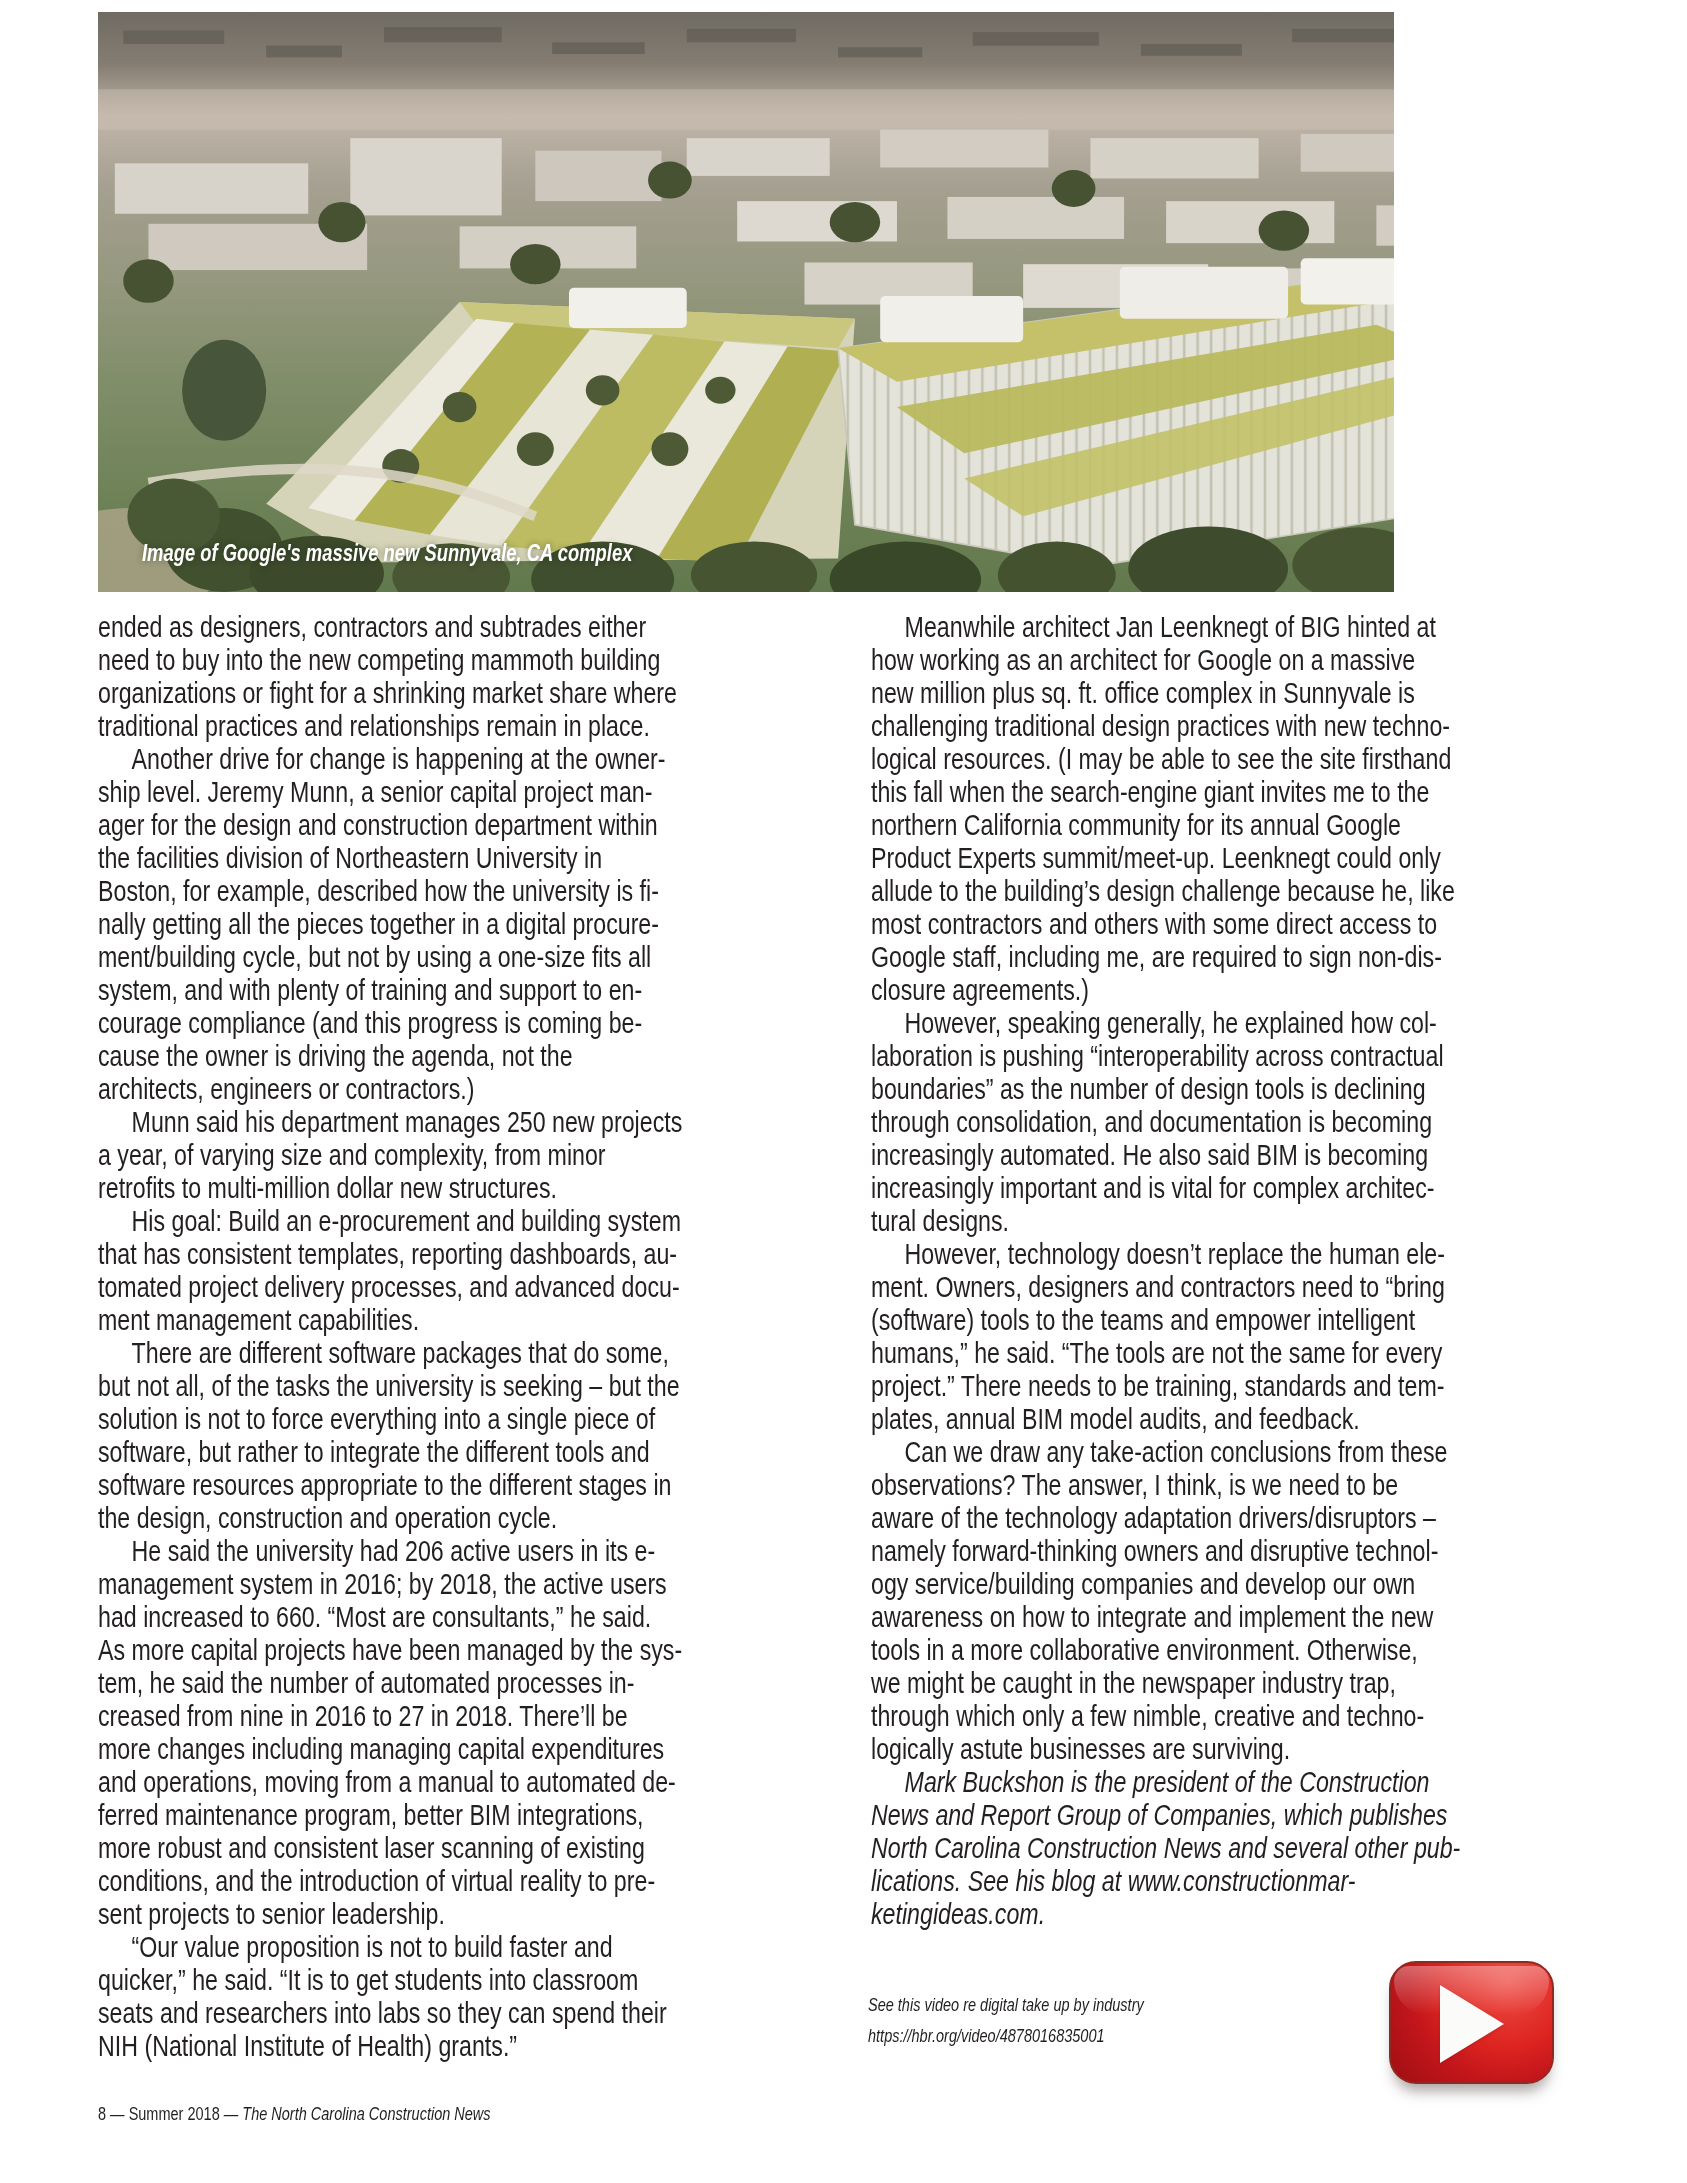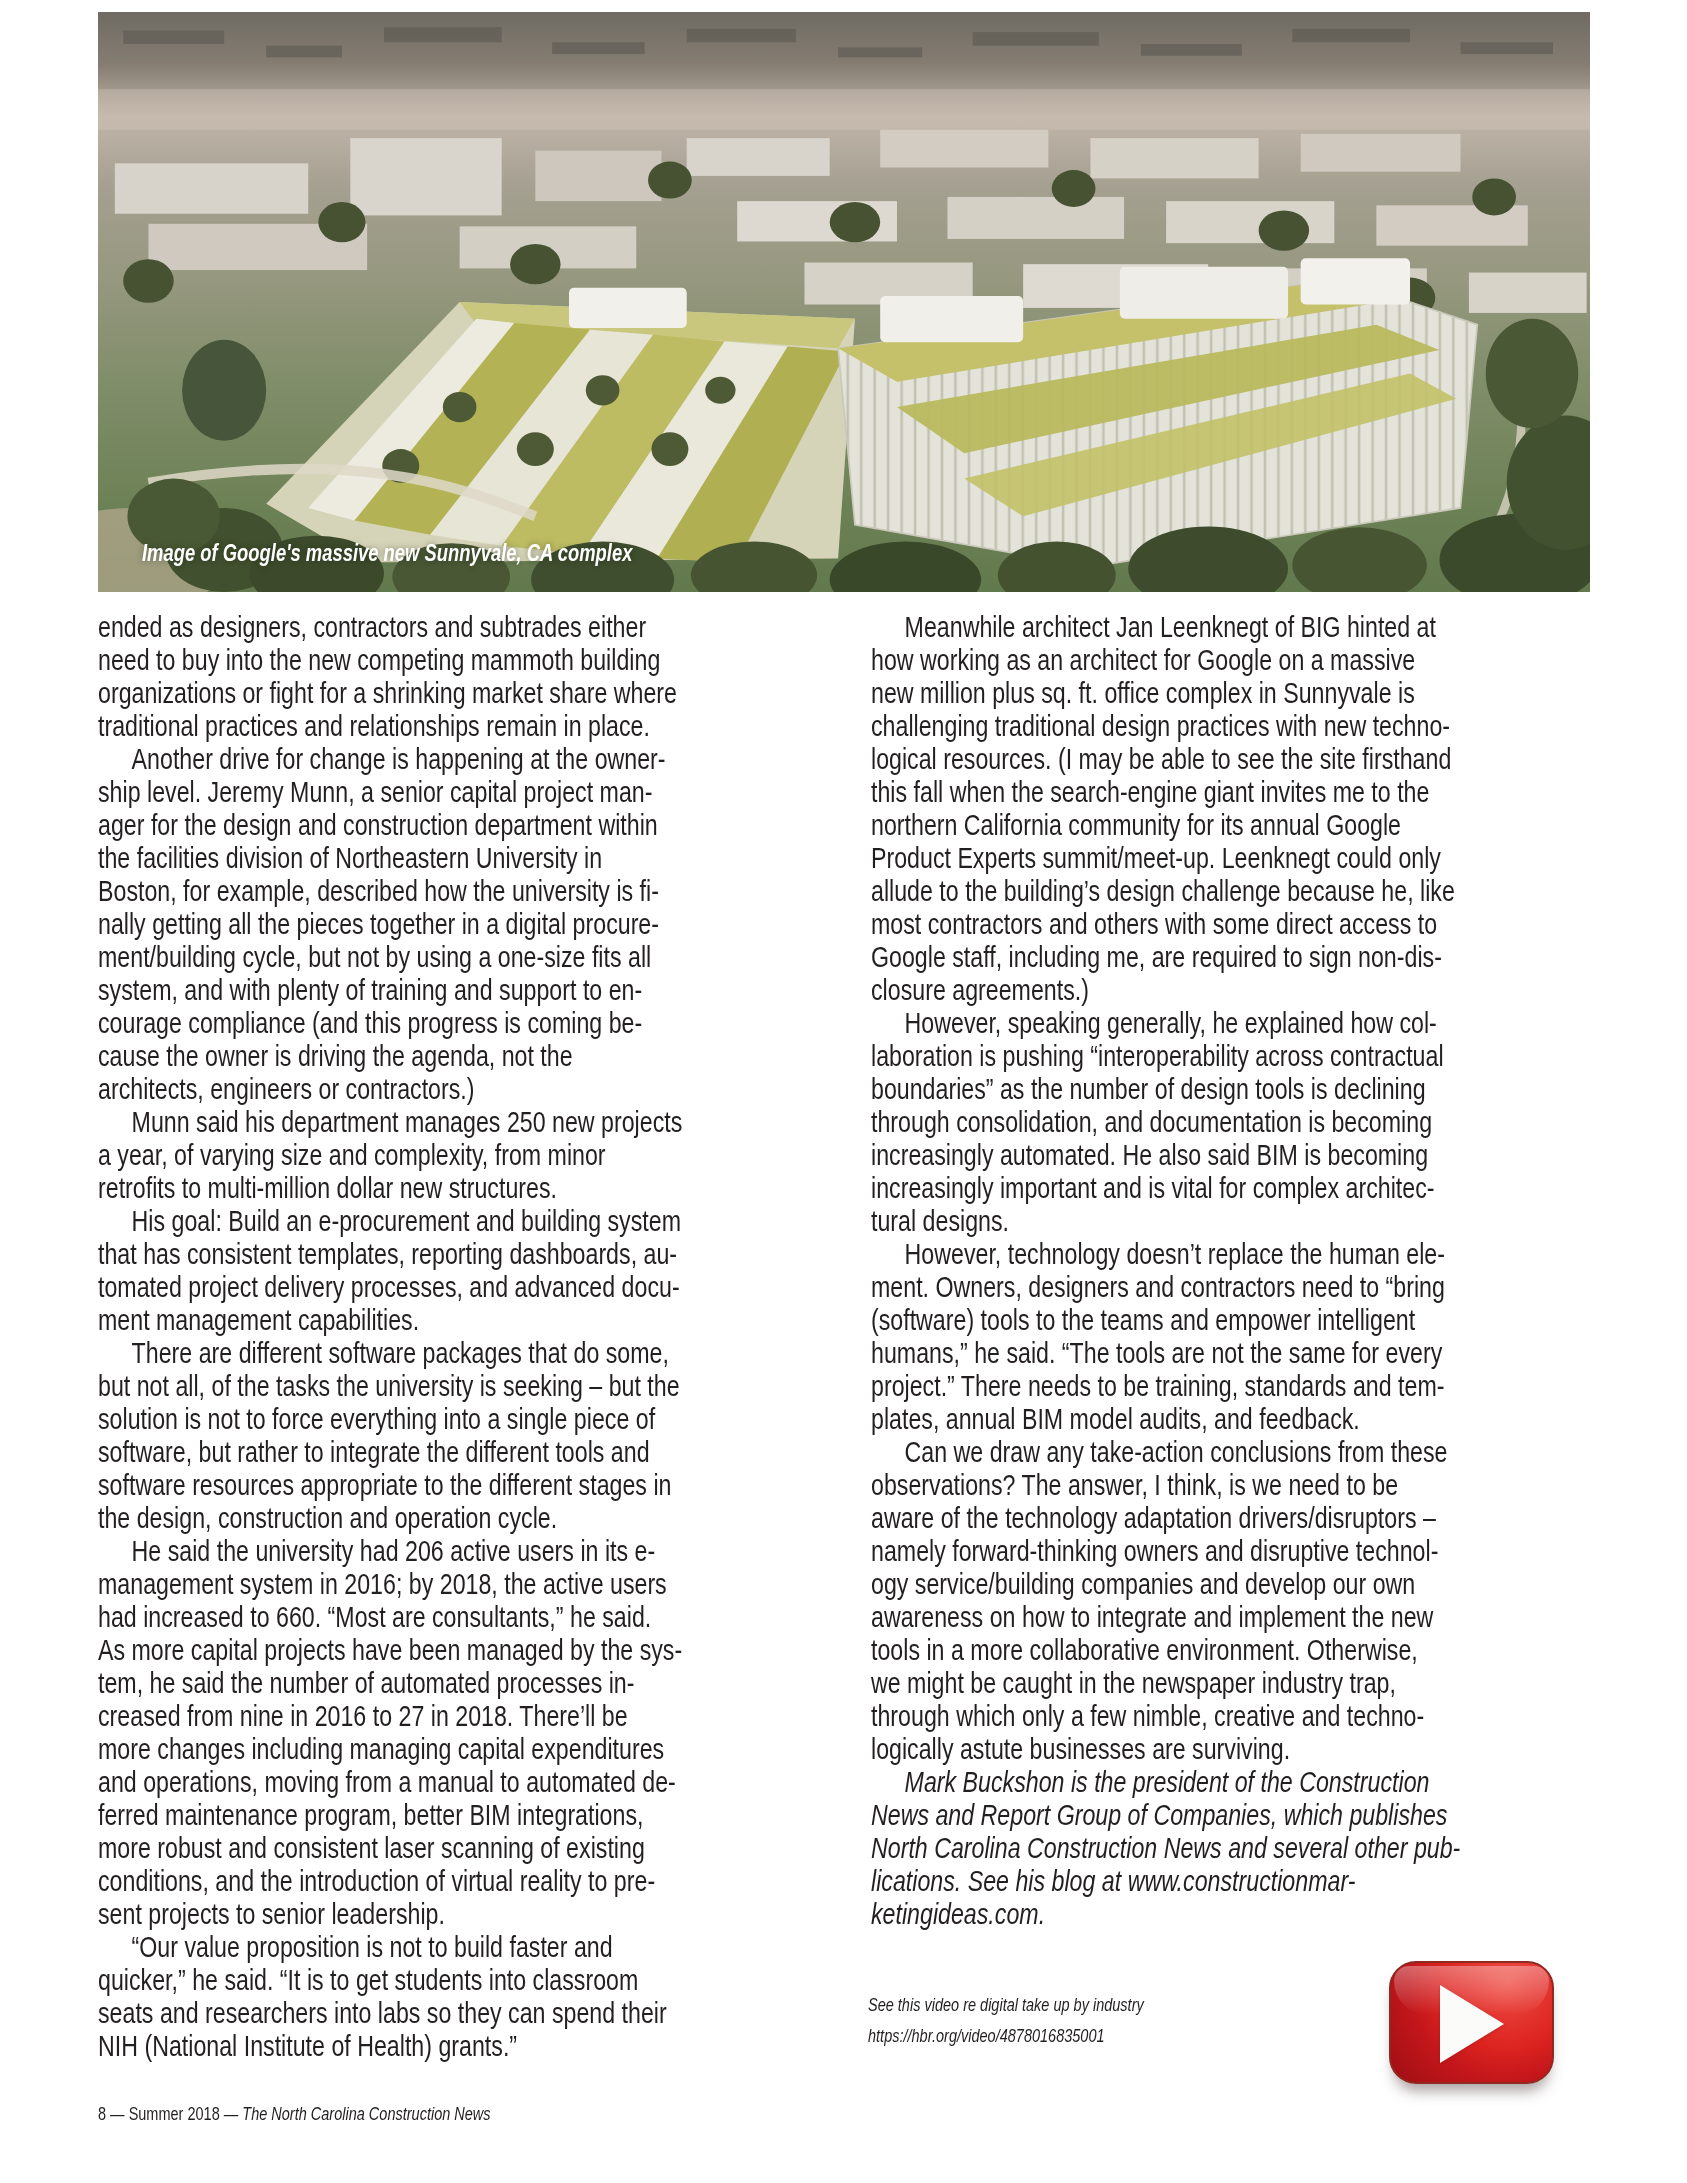--- a/index.html
+++ b/index.html
@@ -1,19 +1,19 @@
 <!DOCTYPE html>
 <html style="font-size:13.5px"><head>
 <meta charset="utf-8">
 <style>
   html,body{margin:0;padding:0;background:#ffffff;}
   .page{position:relative;width:1687px;height:2183px;background:#ffffff;overflow:hidden;
         font-family:"Liberation Sans",sans-serif;color:#231f20;}
   
-  .photo{position:absolute;left:98px;top:11.8px;width:1492px;height:580px;overflow:hidden;margin:0;}
+  .photo{position:absolute;left:98px;top:11.8px;width:1296px;height:580px;overflow:hidden;margin:0;}
   .photo svg{display:block;width:1492px;height:580px;}
   .caption{position:absolute;left:44px;top:528px;font-style:italic;font-weight:bold;
            font-size:23px;color:#ffffff;transform:scaleX(.8);transform-origin:left top;
            white-space:nowrap;text-shadow:0 0 6.7px rgba(20,30,10,.45);}
   
   .col{position:absolute;top:611px;width:904px;font-size:29px;line-height:33px;
        transform:scaleX(.8);transform-origin:left top;}
   .col-left{left:98px;}
   .col-right{left:871px;}
   .line{white-space:nowrap;}

